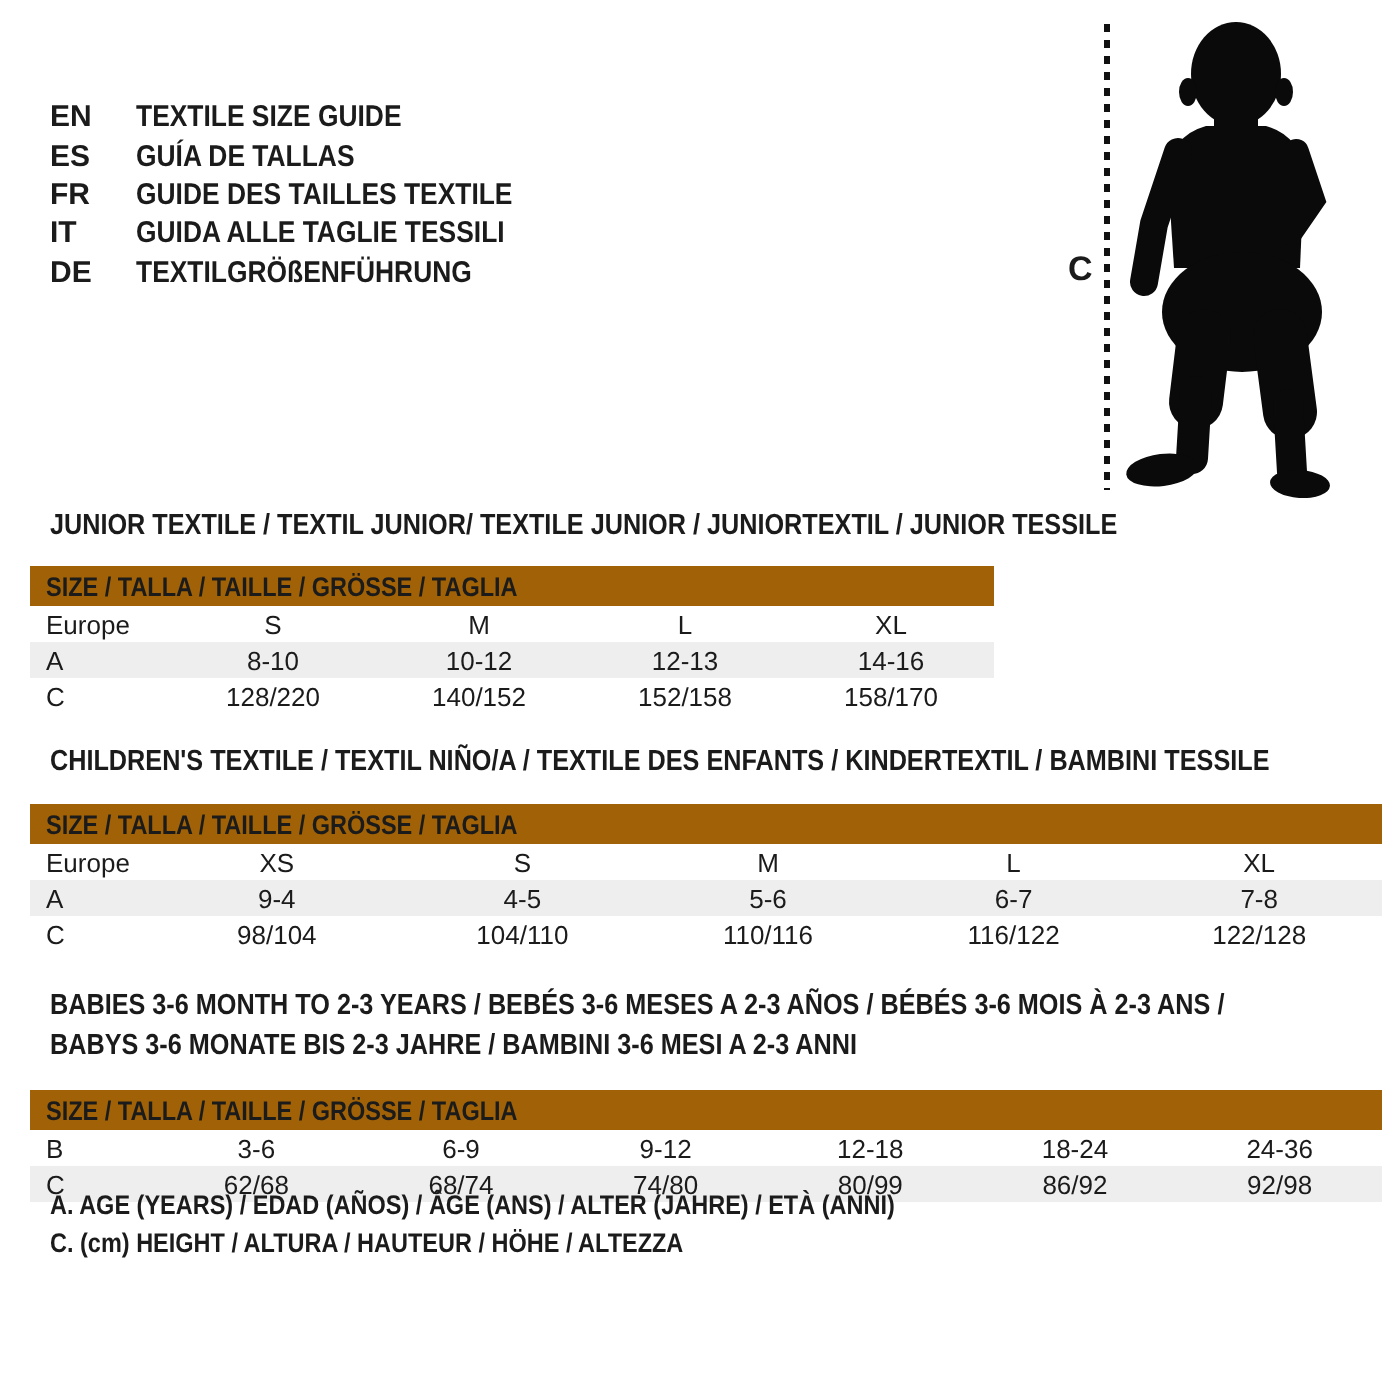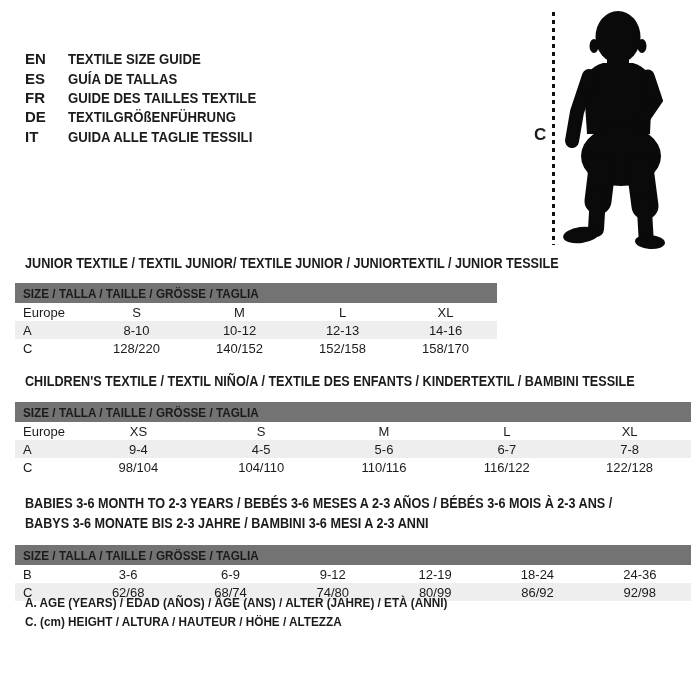--- a/index.html
+++ b/index.html
@@ -22,21 +22,21 @@
   .measure-line{left:552px;top:12px;width:3px;height:233px;
     background:repeating-linear-gradient(to bottom,#111 0px,#111 4px,transparent 4px,transparent 8px);}
   .c-label{left:534px;top:125px;font-weight:700;font-size:17px;}
   .silhouette{left:555px;top:5px;}
 
   
   .section-title{position:absolute;left:25px;font-weight:700;font-size:14.5px;line-height:19.5px;}
 
   
   .tbl{position:absolute;}
-  .bar{background:#737373;height:20px;display:flex;align-items:center;
+  .bar{background:#a16207;height:20px;display:flex;align-items:center;
     padding-left:8px;box-sizing:border-box;font-weight:700;font-size:13.5px;}
   .tbl table{border-collapse:collapse;table-layout:fixed;width:100%;}
   .tbl td{height:18px;text-align:center;font-size:13px;padding:0;white-space:nowrap;}
   .tbl td.lbl{text-align:left;padding-left:8px;}
   .tbl tr.alt{background:#eeeeee;}
 
   
   .foot{left:25px;top:593px;}
   .foot-line{height:19.3px;font-weight:700;font-size:13.5px;display:flex;align-items:center;}
 </style>
@@ -50,26 +50,26 @@
   </div>
   <div class="lang-row">
     <span class="lang-code">ES</span>
     <span class="lang-label">GUÍA DE TALLAS</span>
   </div>
   <div class="lang-row">
     <span class="lang-code">FR</span>
     <span class="lang-label">GUIDE DES TAILLES TEXTILE</span>
   </div>
   <div class="lang-row">
+    <span class="lang-code">IT</span>
+    <span class="lang-label">GUIDA ALLE TAGLIE TESSILI</span>
+  </div>
+  <div class="lang-row">
     <span class="lang-code">DE</span>
     <span class="lang-label">TEXTILGRÖßENFÜHRUNG</span>
-  </div>
-  <div class="lang-row">
-    <span class="lang-code">IT</span>
-    <span class="lang-label">GUIDA ALLE TAGLIE TESSILI</span>
   </div>
 </div>
 
 <div class="abs measure-line"></div>
 <div class="abs c-label">C</div>
 <svg class="abs silhouette" width="140" height="245" viewBox="555 5 140 245" xmlns="http://www.w3.org/2000/svg">
   <g fill="#0a0a0a" stroke="none">
     <ellipse cx="618" cy="37" rx="22.5" ry="26"></ellipse>
     <ellipse cx="594" cy="46" rx="4.5" ry="7"></ellipse>
     <ellipse cx="642" cy="46" rx="4.5" ry="7"></ellipse>
@@ -194,21 +194,21 @@
         <col>
         <col>
         <col>
       </colgroup>
     <tbody>
         <tr>
       <td class="lbl">B</td>
       <td>3-6</td>
       <td>6-9</td>
       <td>9-12</td>
-      <td>12-19</td>
+      <td>12-18</td>
       <td>18-24</td>
       <td>24-36</td>
     </tr>
     <tr class="alt">
       <td class="lbl">C</td>
       <td>62/68</td>
       <td>68/74</td>
       <td>74/80</td>
       <td>80/99</td>
       <td>86/92</td>

